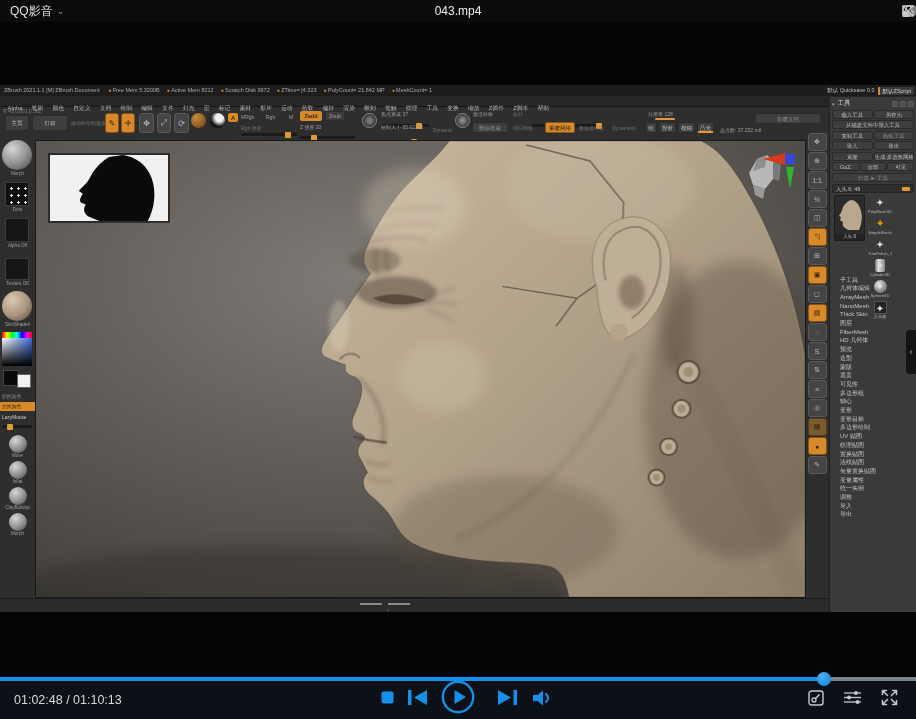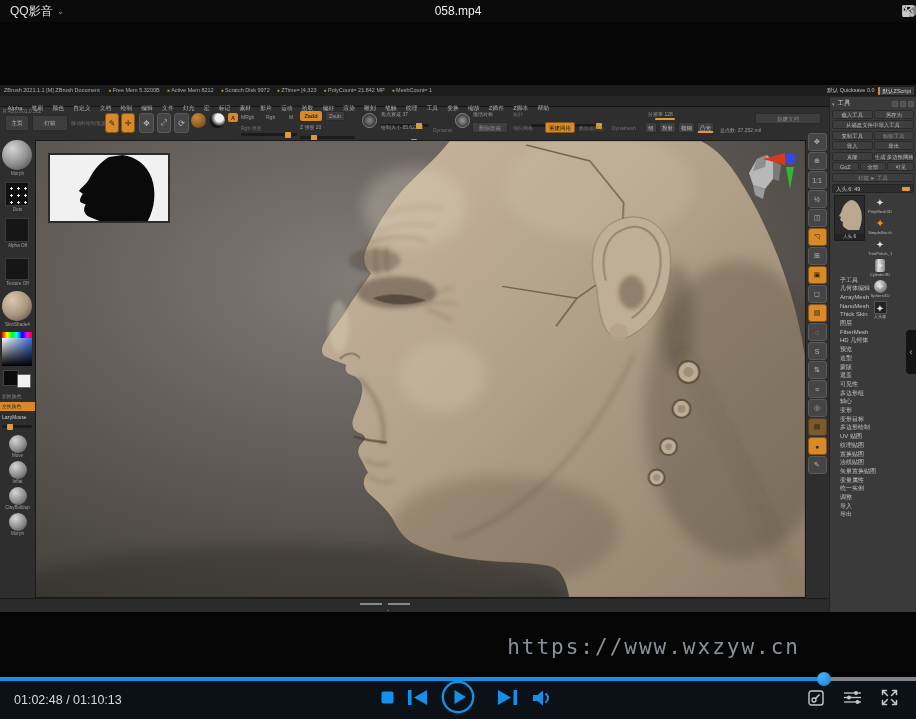--- a/index.html
+++ b/index.html
@@ -118,21 +118,21 @@
 </head>
 <body>
 
 <div class="stage">
 
   <header class="titlebar">
     <div class="tb-left">
       <span>QQ影音</span>
       <span class="chev">⌄</span>
     </div>
-    <div class="tb-title">058.mp4</div>
+    <div class="tb-title">043.mp4</div>
     <div class="tb-icons">
       <span class="ctl">
           <svg width="14" height="12" viewBox="0 0 14 12">
             <rect x="1" y="1" width="12" height="9" rx="1" fill="none" stroke="#c9c9c9" stroke-width="1.2"></rect>
             <rect x="1" y="7" width="6" height="5" fill="#c9c9c9"></rect>
           </svg>
         </span>
       <span class="ctl">
           <svg width="13" height="13" viewBox="0 0 13 13">
             <g stroke="#c9c9c9" stroke-width="1.2" fill="none">
@@ -520,21 +520,20 @@
         <div class="handle">
           <span class="dash"></span><span class="dash"></span>
           <span class="caret">⌄</span>
         </div>
       </div>
       <div class="panel-collapse">‹</div>
     </div>
   </div>
 
   <div class="watermark">
-    <div class="wm2">https://www.wxzyw.cn</div>
   </div>
 
   <footer class="controls">
     <div class="progress">
       <div class="fill" style="width: 90%;"></div>
     </div>
     <div class="knob" style="left: calc(90% - 7px);"></div>
     <span class="time">01:02:48 / 01:10:13</span>
 
     <span class="ctl" style="left:381px;top:14px;">

